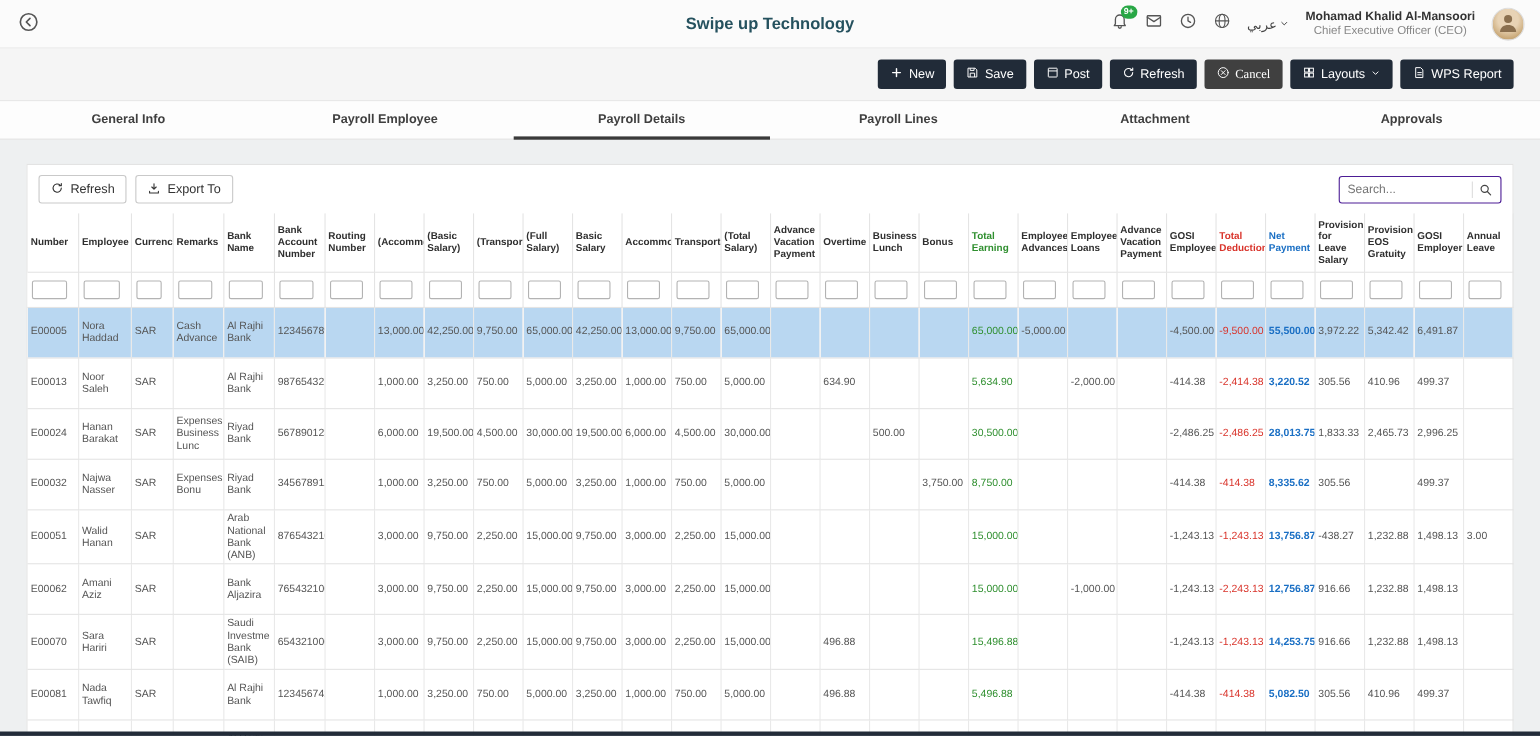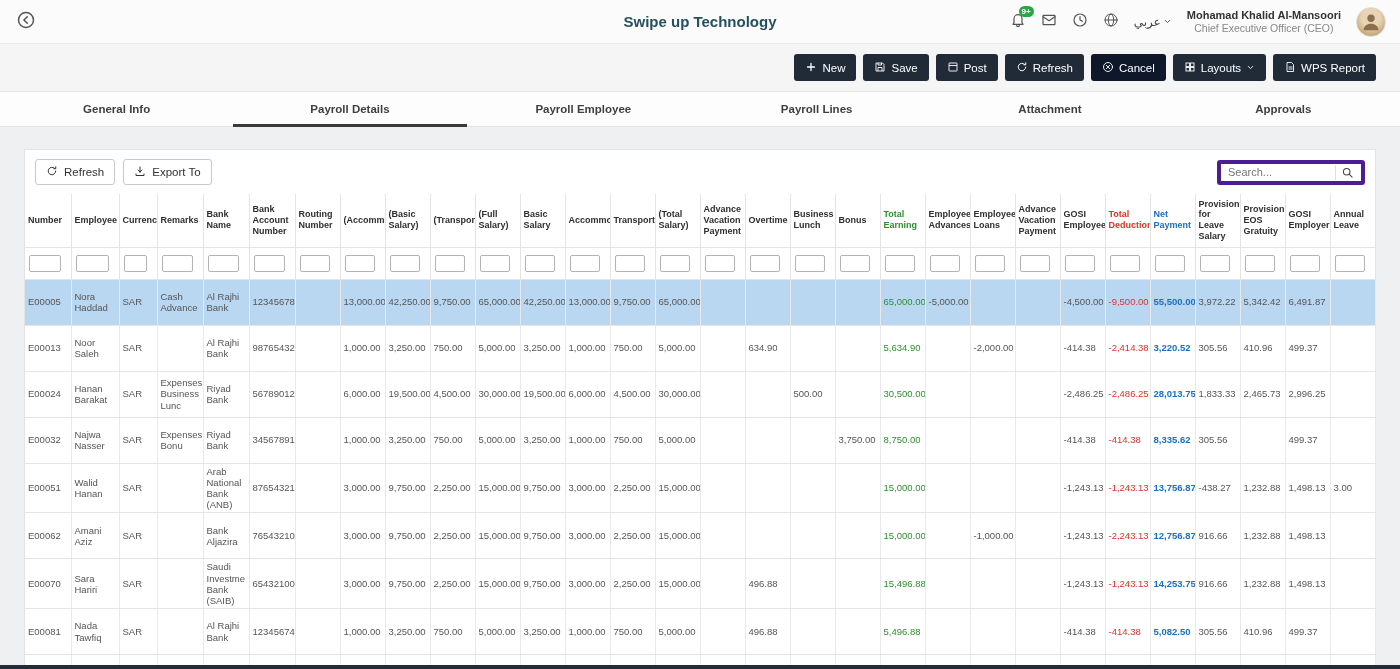--- a/index.html
+++ b/index.html
@@ -26,36 +26,36 @@
             display:flex; align-items:flex-end; justify-content:center; cursor:pointer; }
 
   
   .page-header { height:48px; background:#f5f5f5; border-bottom:1px solid #e7e7e7;
                  display:flex; align-items:center; padding:0 24px; }
   .page-title { font-size:16px; font-weight:bold; color:#222; }
   .actions { margin-left:auto; display:flex; align-items:center; gap:7px; }
   .btn-dark { background:#212b38; color:#fff; border:none; border-radius:3px; height:27px;
               padding:0 11px; font-size:11.5px; display:inline-flex; align-items:center; gap:5px;
               cursor:pointer; font-family:inherit; }
-  .btn-danger { background:#0f172a; }
+  .btn-danger { background:#404040;font-family:Liberation Serif, serif; }
 
   
   .tabs { display:flex; background:#fdfdfd; border-bottom:1px solid #e2e2e2; height:35px; }
   .tab { flex:1; display:flex; align-items:center; justify-content:center; font-size:11.5px;
          font-weight:bold; color:#3f3f3f; position:relative; cursor:pointer; }
   .tab.active::after { content:""; position:absolute; left:0; right:0; bottom:-1px; height:3px; background:#3a3a3a; }
 
   
   .content { padding:22px 24px 0; }
   .panel { background:#fff; border:1px solid #e3e3e3; }
   .grid-toolbar { display:flex; align-items:center; padding:9px 10px; gap:8px; }
   .btn-light { background:#fff; border:1px solid #c9c9c9; border-radius:3px; height:26px;
                padding:0 10px; font-size:11.5px; color:#333; display:inline-flex; align-items:center;
                gap:6px; cursor:pointer; font-family:inherit; }
-  .search-box { margin-left:auto; display:flex; align-items:center; border:4px solid #4c1d95;
+  .search-box { margin-left:auto; display:flex; align-items:center; border:1px solid #4c1d95;
                 border-radius:3px; height:25px; background:#fff; padding:0 7px; width:148px; }
   .search-box input { border:none; outline:none; flex:1; font-size:11px; color:#444; min-width:0;
                       font-family:inherit; }
   .search-box .sep { width:1px; height:15px; background:#ddd; margin:0 5px; }
 
   
   table { border-collapse:collapse; table-layout:fixed; width:1350px; }
   th { font-size:9px; font-weight:bold; color:#2f2f2f; text-align:left; padding:2px 3px;
        height:53px; vertical-align:middle; border-right:1px solid #e4e4e4;
        border-bottom:1px solid #e4e4e4; overflow:hidden; line-height:1.2; background:#fff; }
@@ -202,22 +202,22 @@
             <path d="M6 3h9l4 4v14H6z"></path>
             <path d="M9 12h8M9 16h8"></path>
           </svg></span>
       <span>WPS Report</span>
     </button>
   </div>
 </section>
 
 <nav class="tabs">
   <div class="tab">General Info</div>
+  <div class="tab">Payroll Employee</div>
   <div class="tab active">Payroll Details</div>
-  <div class="tab">Payroll Employee</div>
   <div class="tab">Payroll Lines</div>
   <div class="tab">Attachment</div>
   <div class="tab">Approvals</div>
 </nav>
 
 <main class="content">
   <div class="panel">
     <div class="grid-toolbar">
       <button class="btn-light">
         <span><svg class="ic" width="12" height="12" viewBox="0 0 24 24" fill="none" stroke="currentColor" stroke-width="2" stroke-linecap="round" stroke-linejoin="round">

